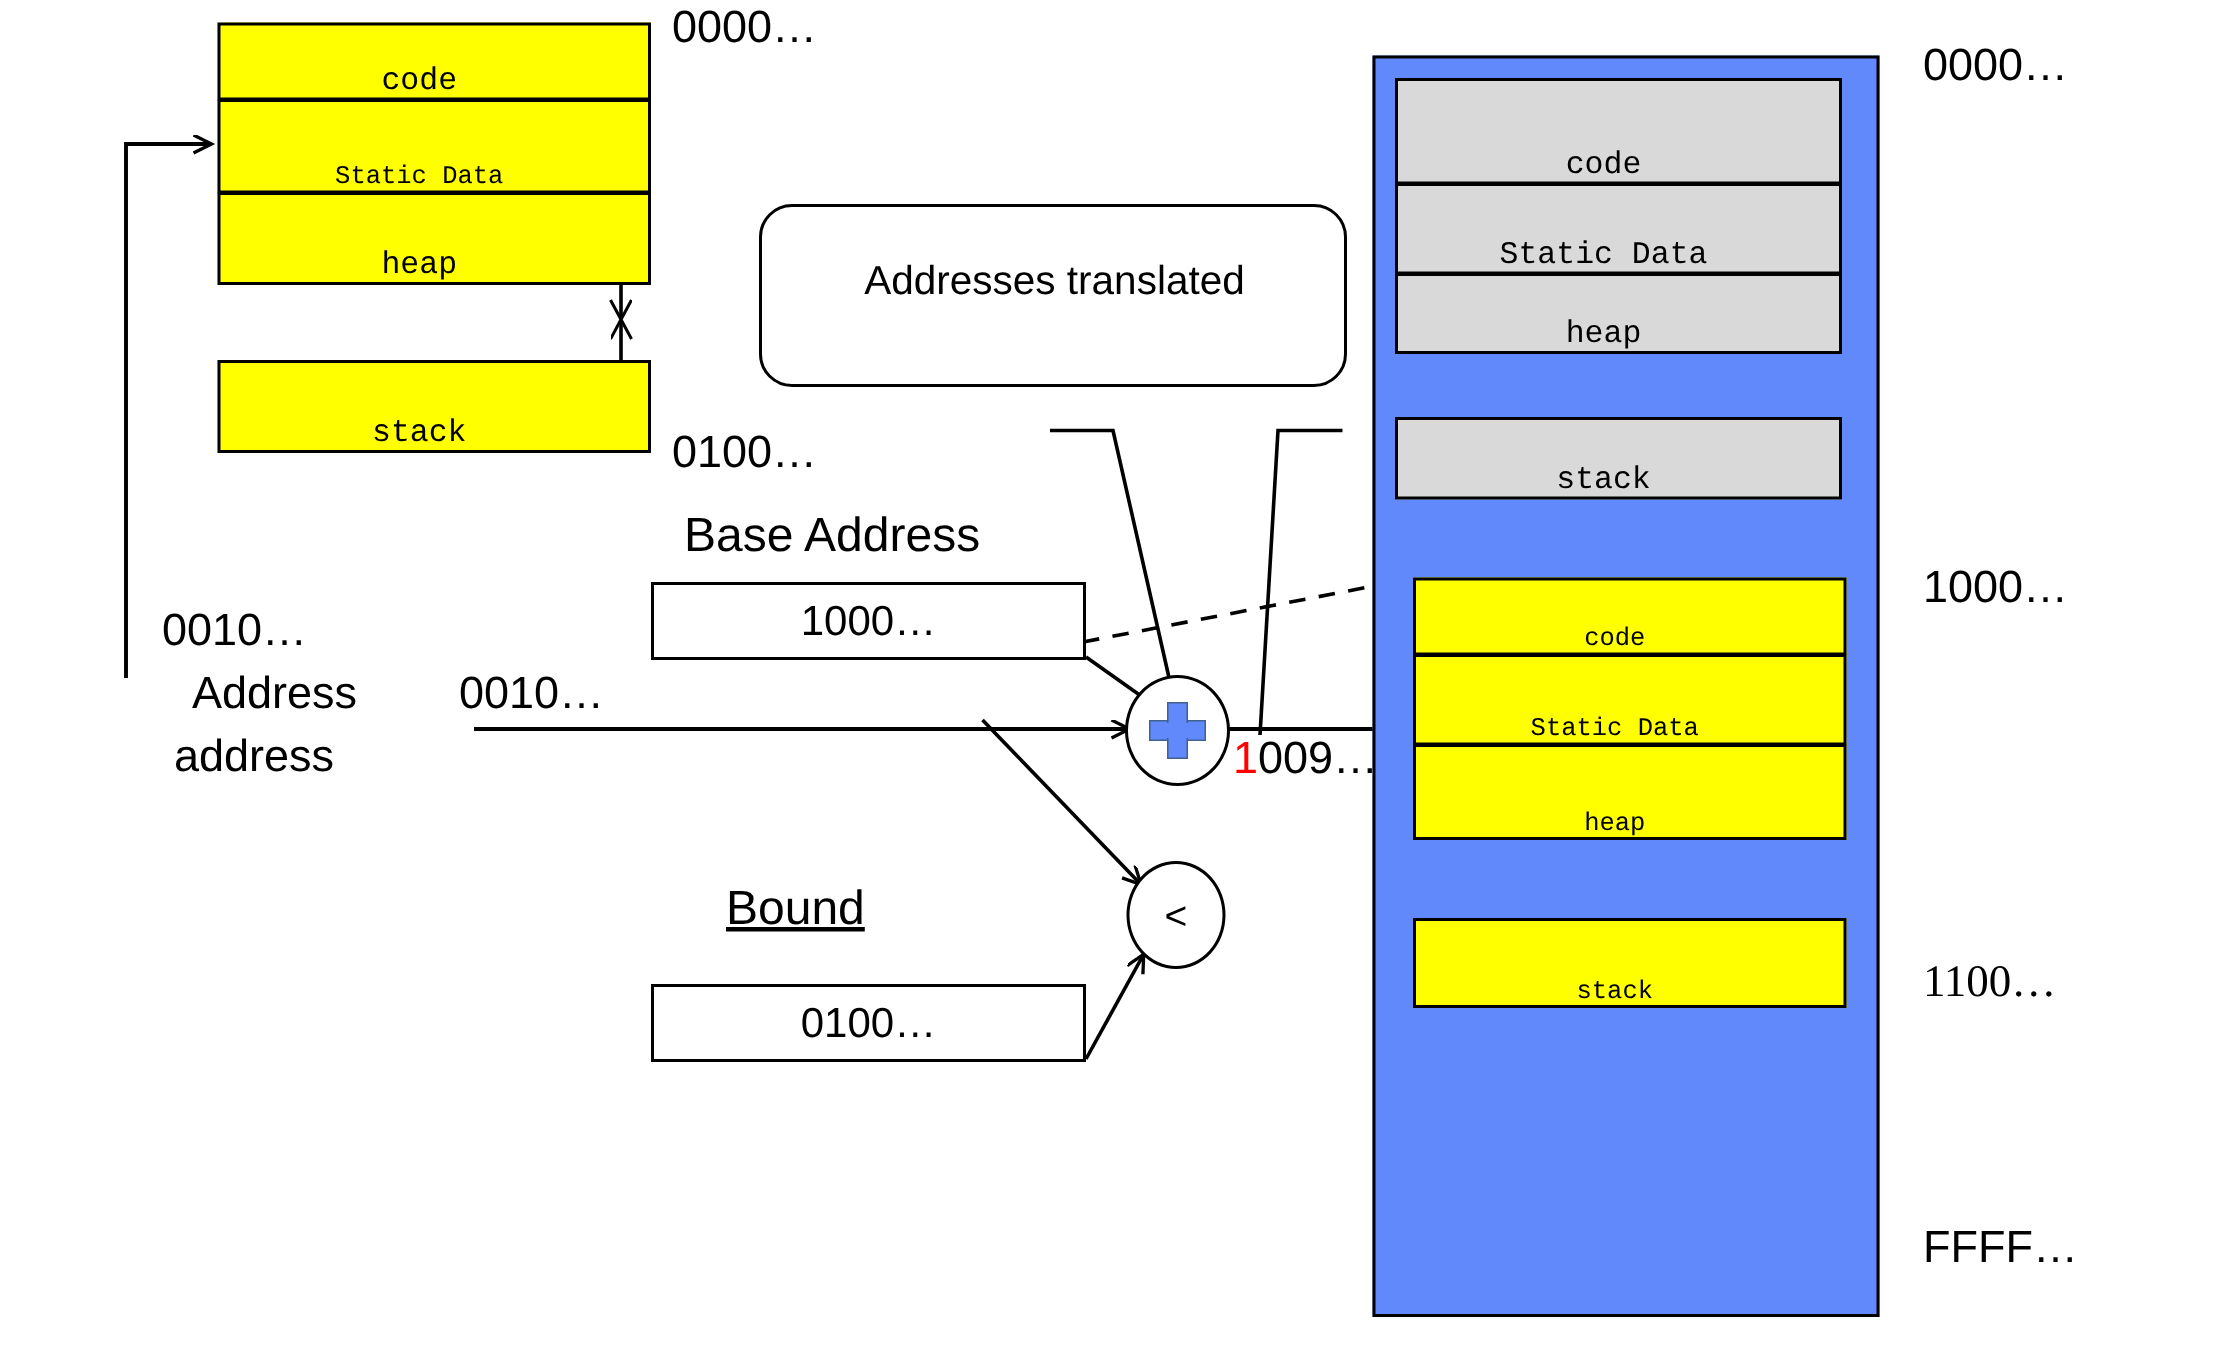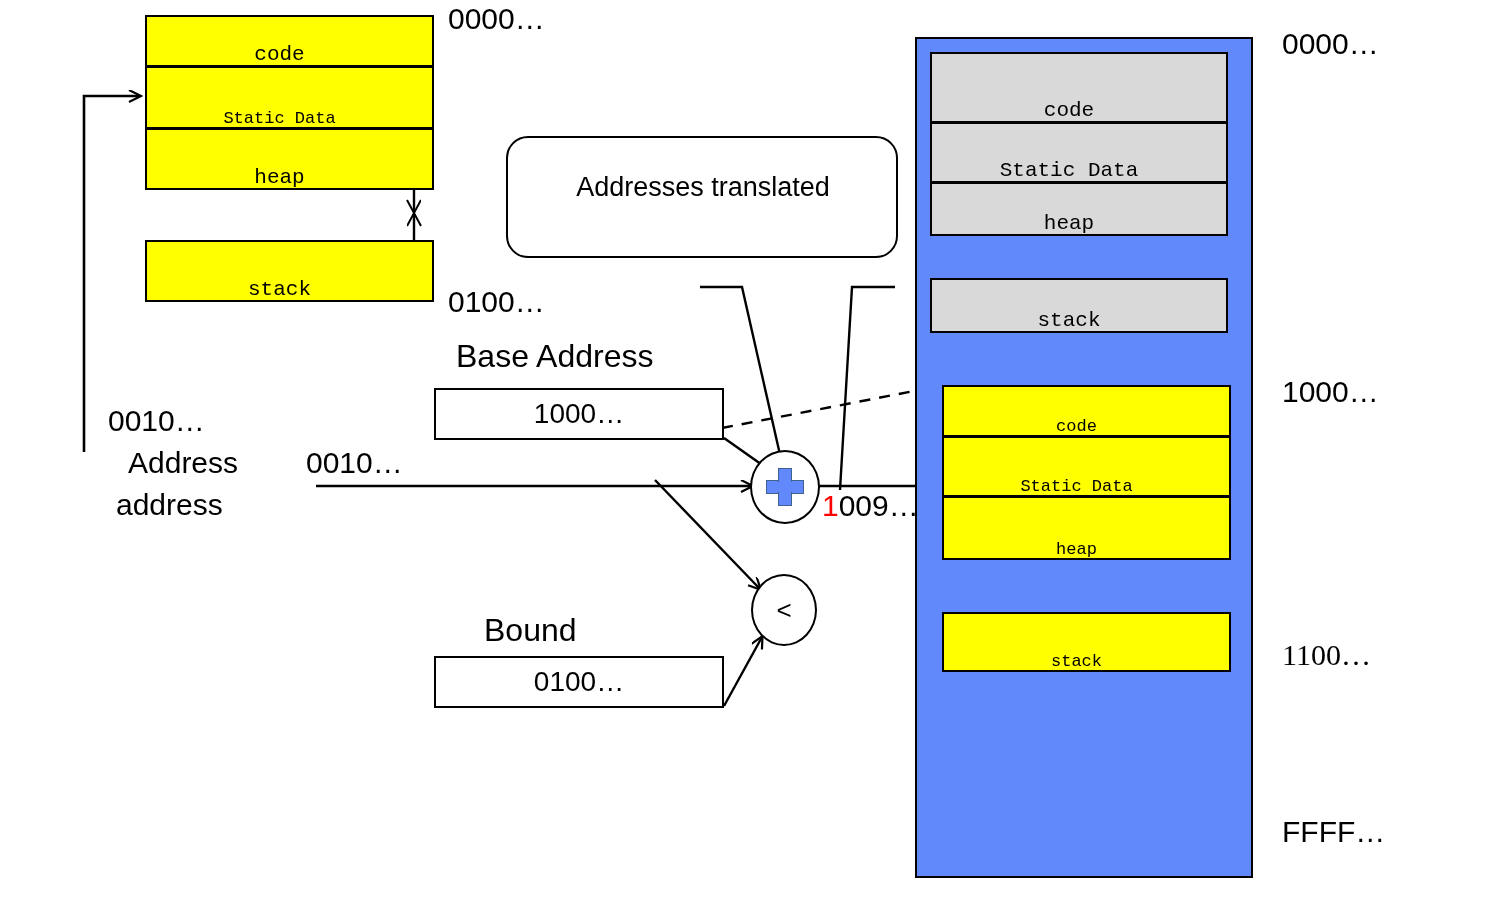--- a/index.html
+++ b/index.html
@@ -171,21 +171,21 @@
 
   <div class="callout" style="left:506px;top:136px;width:392px;height:122px;">
     <div>Addresses translated</div>
   </div>
 
   <div class="txt hdr" style="left:456px;top:338px;">Base Address</div>
   <div class="valbox" style="left:434px;top:388px;width:290px;height:52px;">
     <span class="lbl">1000…</span>
   </div>
 
-  <div class="txt hdr" style="left:484px;top:612px;">Bound</div>
+  <div class="txt hdr" style="left:484px;top:587px;text-decoration:underline;">Bound</div>
   <div class="valbox" style="left:434px;top:656px;width:290px;height:52px;">
     <span class="lbl">0100…</span>
   </div>
 
   <div class="opcircle" style="left:750px;top:450px;width:70px;height:74px;">
     <span class="pluscross">
       <i class="h"></i>
         <i class="v"></i>
         <i class="mh"></i>
         <i class="mv"></i>

